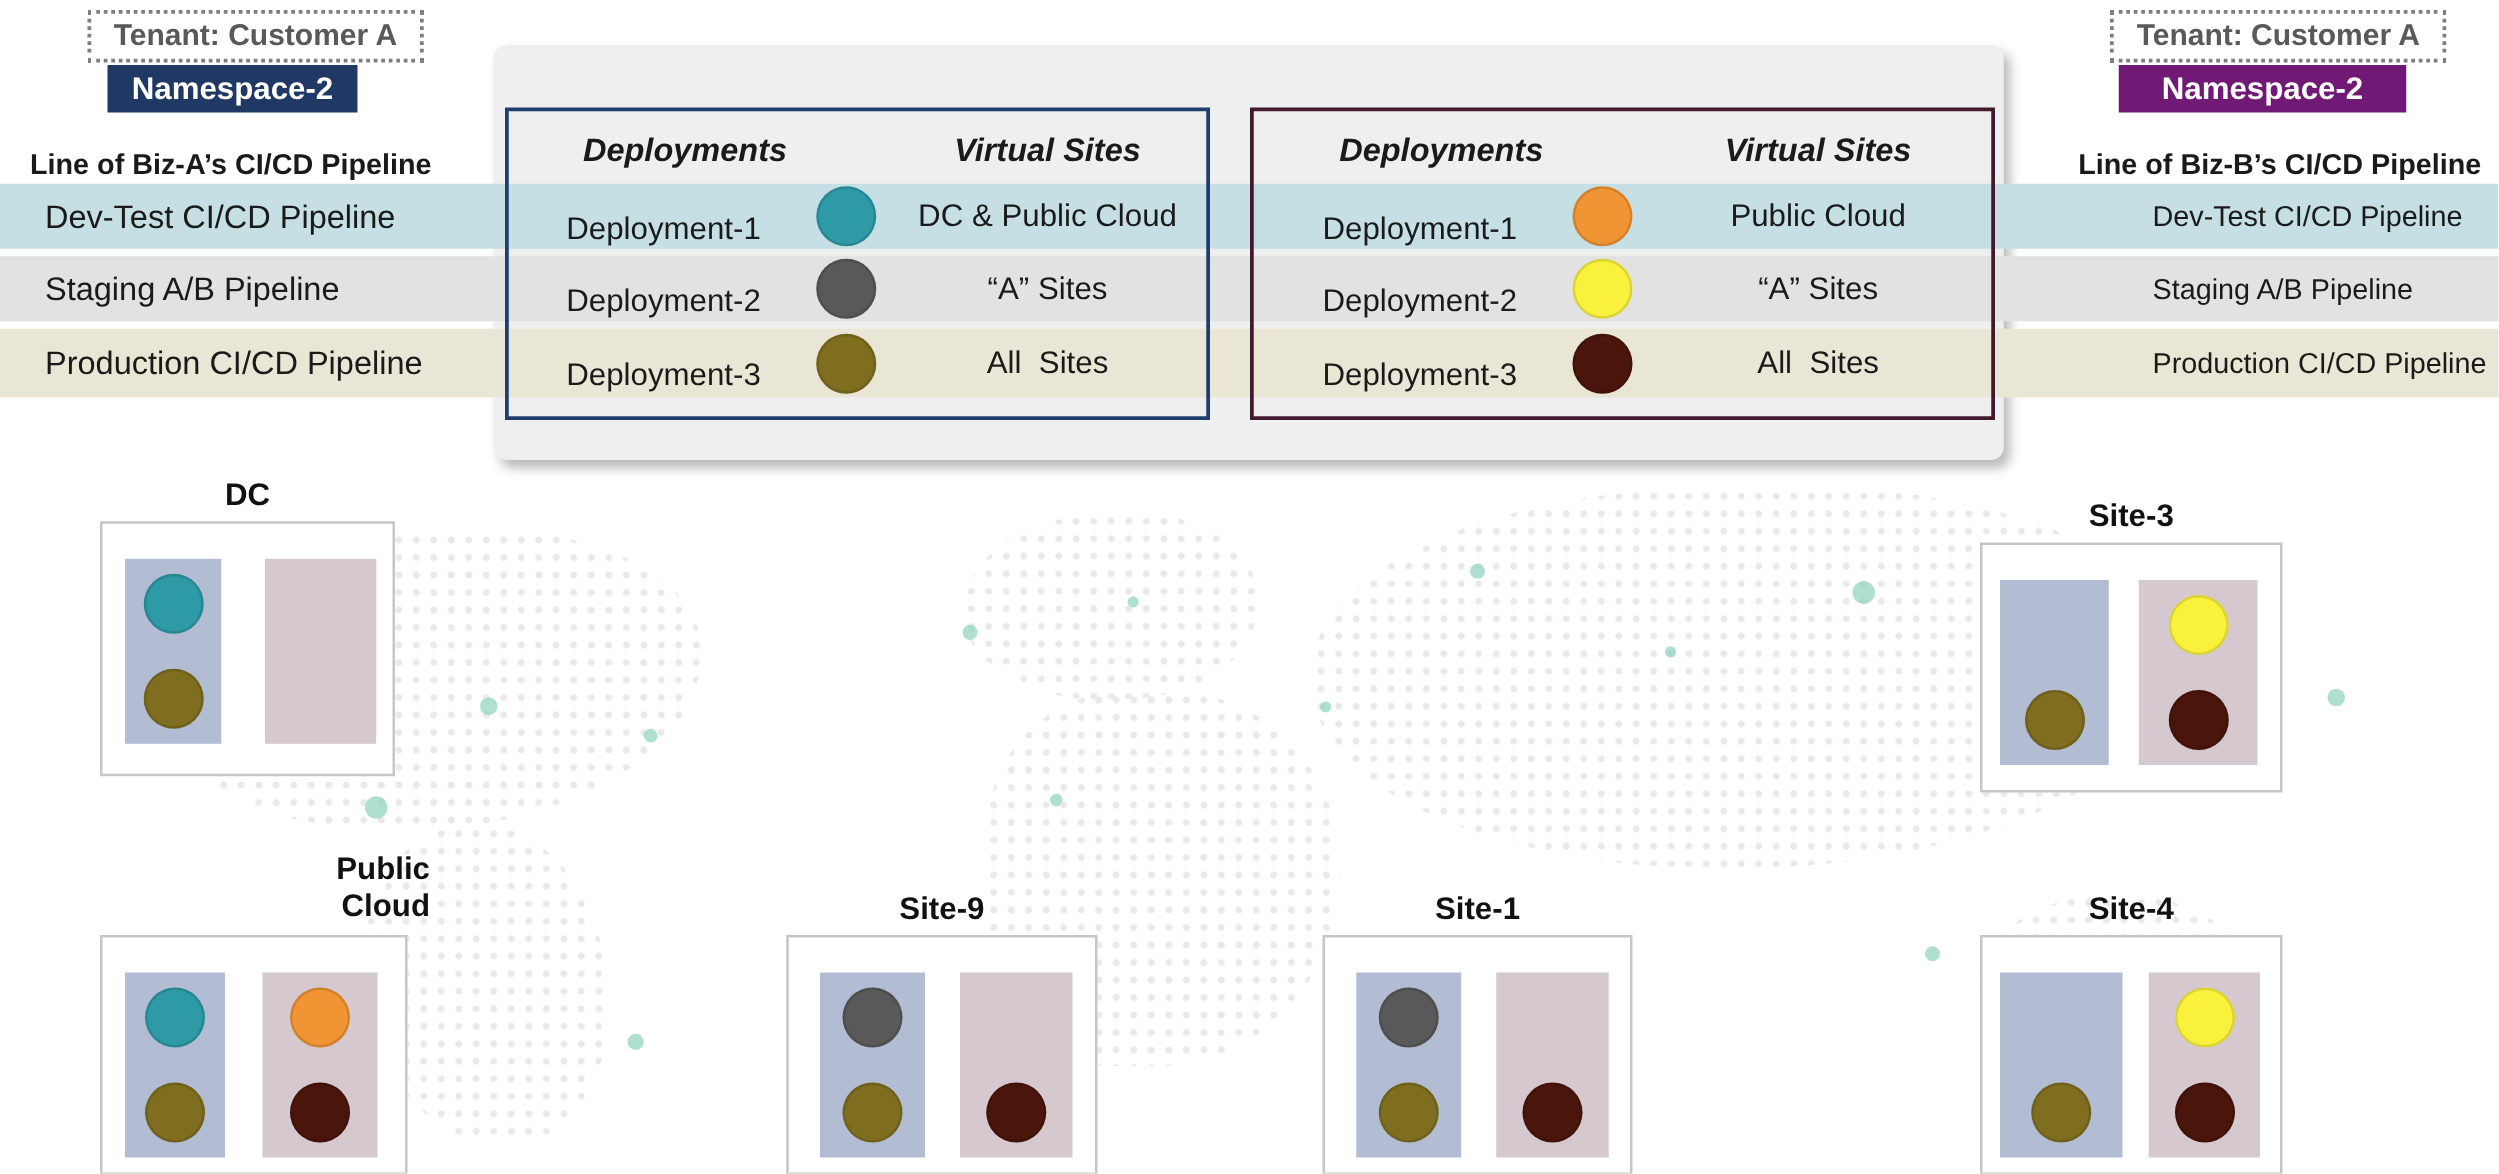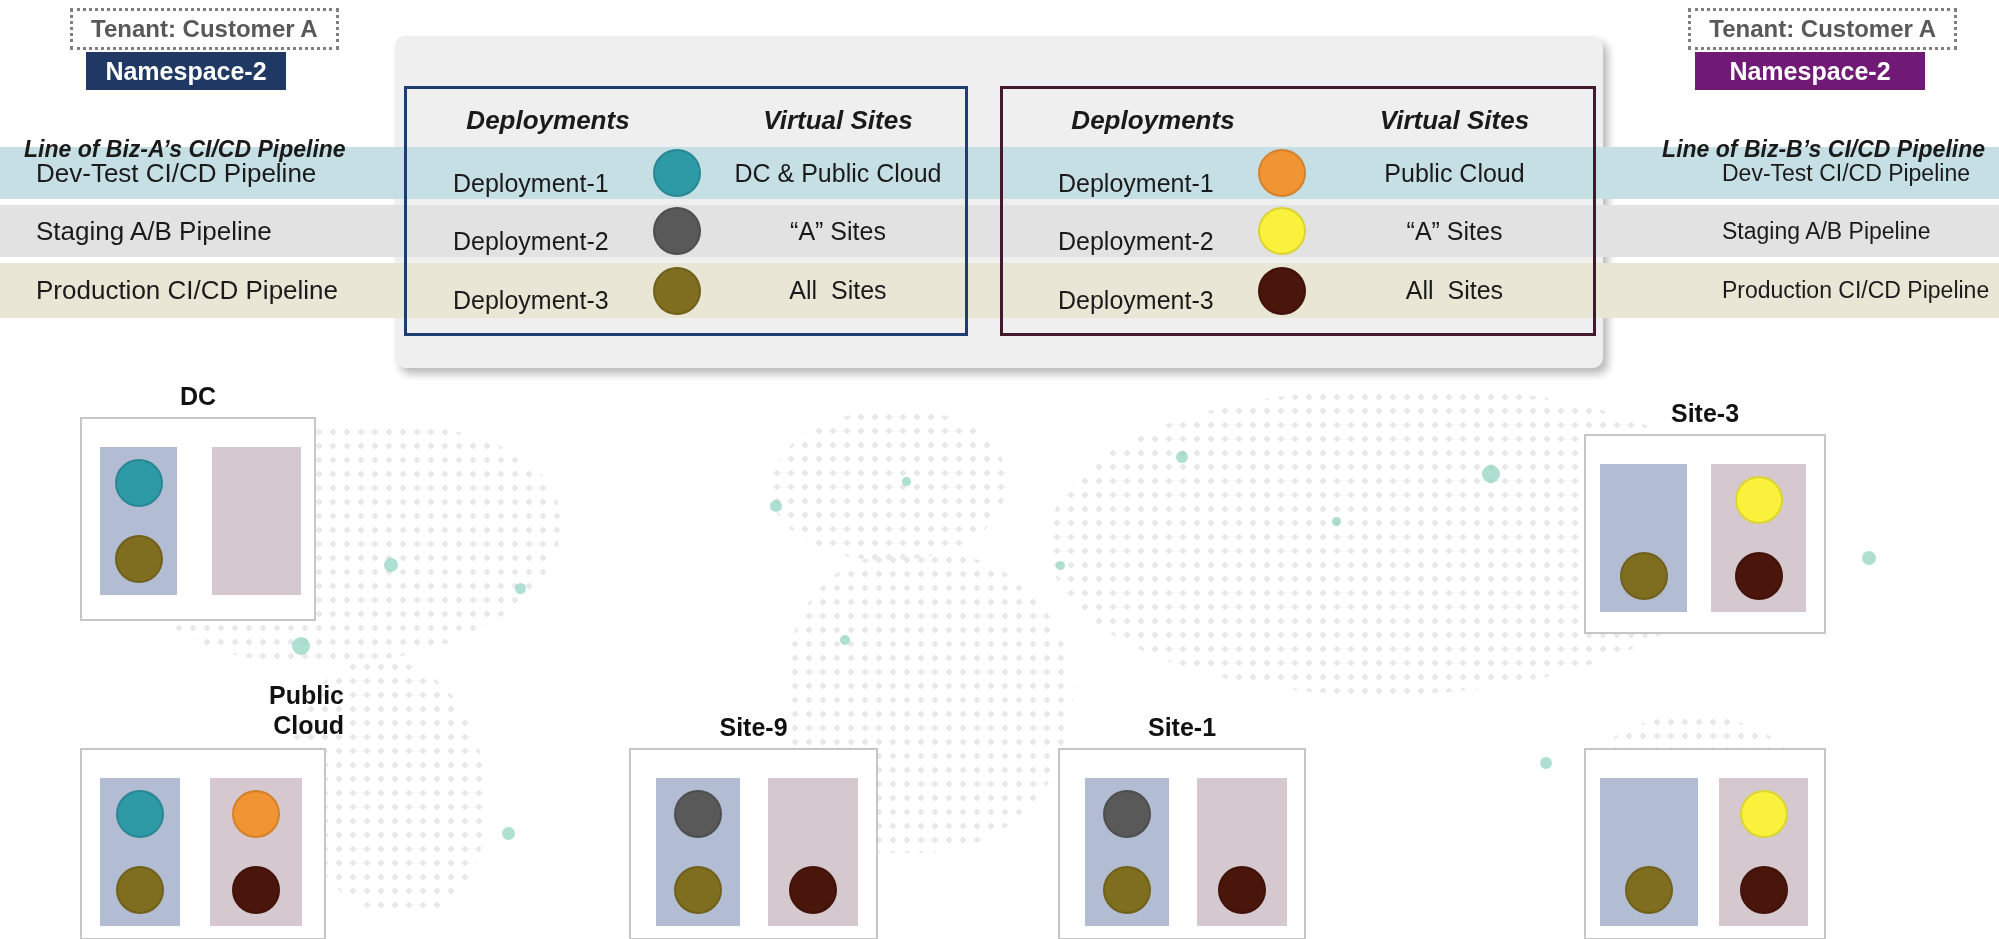--- a/index.html
+++ b/index.html
@@ -58,21 +58,21 @@
   .tenant{position:absolute;top:8px;z-index:4;border:3px dotted #7f7f7f;background:#fff;
     padding:4px 18px;font-weight:bold;font-size:24px;color:#595959;white-space:nowrap;}
   #tenantL{left:70px;}
   #tenantR{right:42px;}
 
   .badge{position:absolute;top:52px;height:38px;line-height:38px;z-index:4;text-align:center;
     color:#fff;font-weight:bold;font-size:25px;white-space:nowrap;}
   #badgeL{left:86px;width:200px;background:#203864;}
   #badgeR{right:74px;width:230px;background:#701a75;}
 
-  .bizline{position:absolute;top:136px;z-index:4;font-weight:bold;font-style:italic;font-size:23px;white-space:nowrap;}
+  .bizline{position:absolute;top:118px;z-index:4;font-weight:bold;font-size:23px;white-space:nowrap;}
   #bizL{left:24px;}
   #bizR{right:14px;text-align:right;}
 
   .bandlabel{position:absolute;z-index:4;display:flex;align-items:center;font-size:26px;white-space:nowrap;}
   .bandlabel.bl1{top:147px;height:52px;}
   .bandlabel.bl2{top:205px;height:52px;}
   .bandlabel.bl3{top:263px;height:55px;}
   .bandlabel.left{left:36px;}
   .bandlabel.right{left:1722px;font-size:23px;}
 
@@ -261,20 +261,21 @@
 
       <div class="slot bottom" style="background: rgb(127, 110, 31);"></div>
     </div>
     <div class="panel pink" style="background: rgba(203, 186, 195, 0.8);">
       <div class="slot top" style="background: rgb(249, 241, 59);"></div>
       <div class="slot bottom" style="background: rgb(74, 21, 11);"></div>
     </div>
   </div>
 
   <div class="site" id="site-s4">
+    <div class="site-label">Site-4</div>
     <div class="panel blue" style="background: rgba(164, 178, 203, 0.85);">
 
       <div class="slot bottom" style="background: rgb(127, 110, 31);"></div>
     </div>
     <div class="panel pink" style="background: rgba(203, 186, 195, 0.8);">
       <div class="slot top" style="background: rgb(249, 241, 59);"></div>
       <div class="slot bottom" style="background: rgb(74, 21, 11);"></div>
     </div>
   </div>
 

